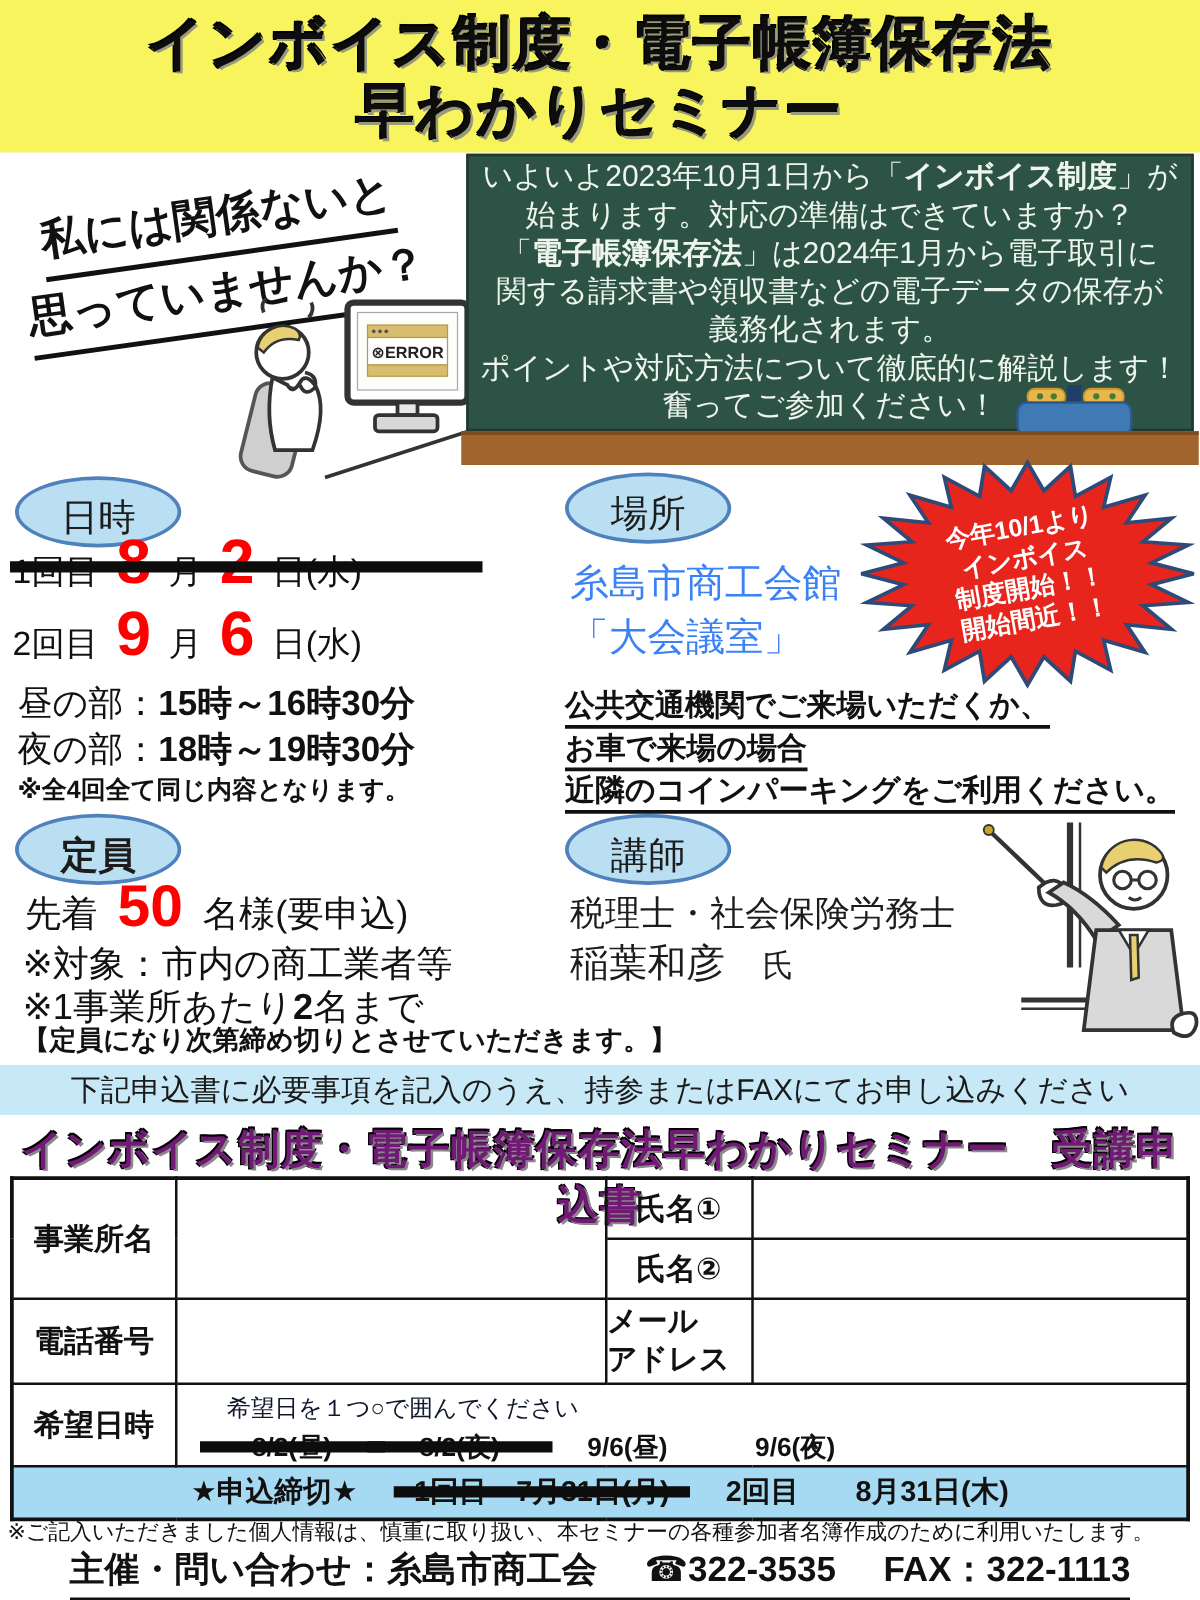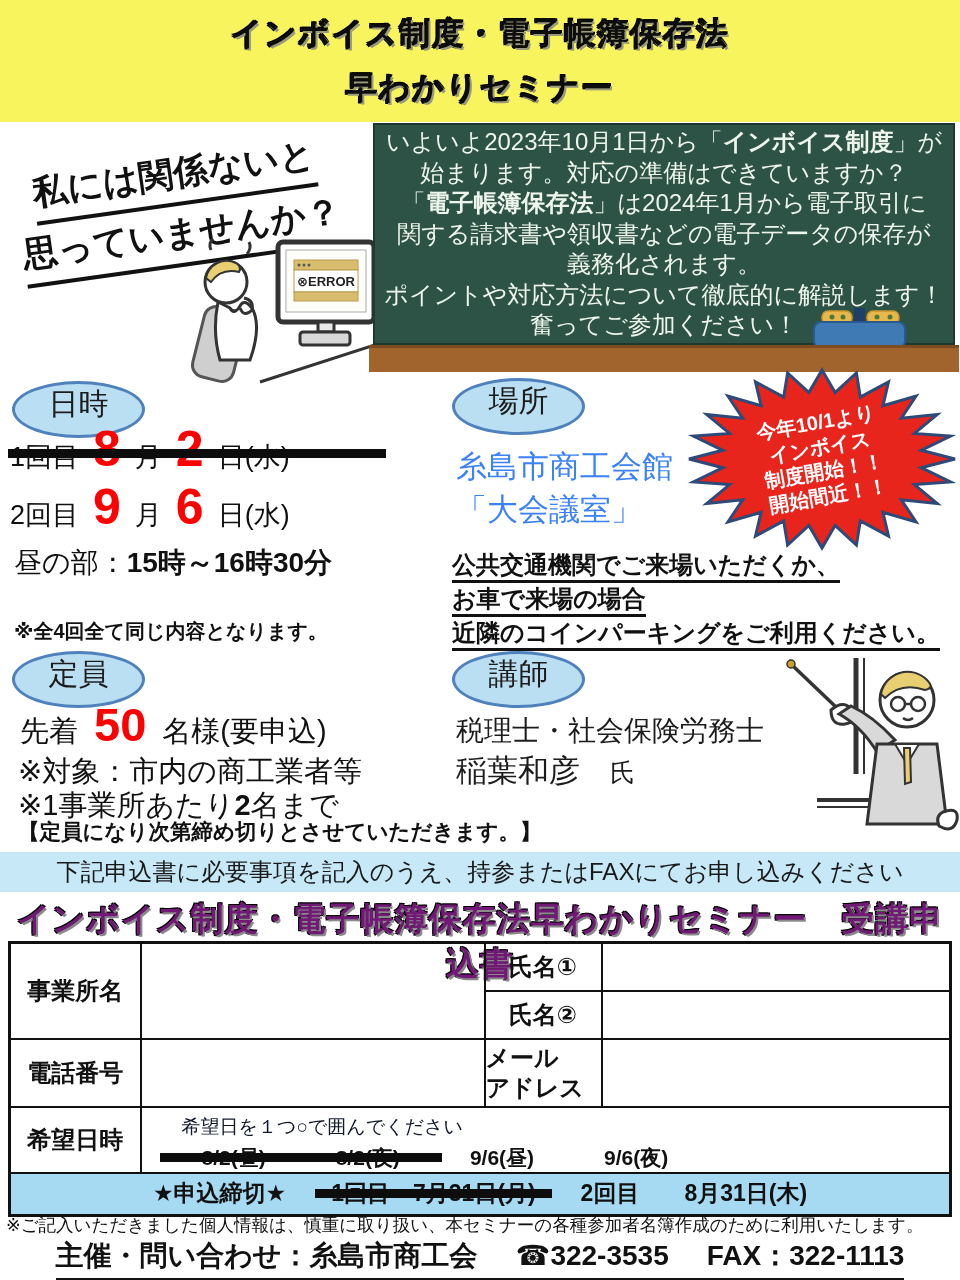--- a/index.html
+++ b/index.html
@@ -4,37 +4,37 @@
 <style>
   html,body{margin:0;padding:0;background:#888;}
   .page{
     position:relative;width:960px;height:1280px;background:#fff;
     font-family:"Liberation Sans","DejaVu Sans",sans-serif;color:#111;
     margin:0 auto;overflow:hidden;
   }
   
   .header{position:absolute;left:0;top:0;width:960px;height:122px;background:#f7f45e;
     display:flex;flex-direction:column;align-items:center;justify-content:center;}
-  .header .t{font-weight:900;font-size:31px;line-height:54px;letter-spacing:2px;color:#0d0d0d;
+  .header .t{font-weight:900;font-size:46px;line-height:54px;letter-spacing:2px;color:#0d0d0d;
     text-shadow:2px 2px 0 #9a9a7a, -1px -1px 0 #000, 1px -1px 0 #000, -1px 1px 0 #000;}
   
   .question{position:absolute;left:-2px;top:146px;width:360px;transform:rotate(-8deg);
     text-align:center;font-weight:900;font-size:35px;line-height:1.55;}
   .question span{display:inline-block;border-bottom:4px solid #111;padding-bottom:2px;}
   
   .board{position:absolute;left:373px;top:123px;width:582px;height:249px;}
   .board .green{position:absolute;left:0;top:0;right:0;height:222px;background:#2c5345;
     border:2px solid #20382e;box-sizing:border-box;display:flex;flex-direction:column;
     align-items:center;justify-content:center;color:#eef5ec;font-size:24px;line-height:30.5px;text-align:center;}
   .board .green b{font-weight:800;}
   .board .tray{position:absolute;left:-4px;right:-4px;bottom:0;height:27px;background:#a2642d;border-top:3px solid #7d4c20;box-sizing:border-box;}
   .eraser{position:absolute;right:48px;bottom:22px;}
   
   .badge{position:absolute;width:133px;height:57px;border-radius:50%;background:#bbdff2;
-    border:3px solid #4f81bd;box-sizing:border-box;display:flex;align-items:flex-start;justify-content:center;
+    border:3px solid #4f81bd;box-sizing:border-box;display:flex;align-items:flex-end;justify-content:center;
     font-size:30px;color:#1c1c1c;}
   
   .daterow{position:absolute;left:10px;display:flex;align-items:baseline;white-space:nowrap;}
   .daterow .sm{font-size:27px;}
   .daterow .big{font-size:50px;font-weight:800;color:#ff0000;margin:0 14px;}
   .strikebar{position:absolute;left:8px;top:449px;width:378px;height:9px;background:#0d0d0d;}
   .sessions{position:absolute;left:14px;top:544px;font-size:28px;line-height:37px;white-space:nowrap;}
   .sessions b{font-size:28px;font-weight:800;}
   .allsame{position:absolute;left:14px;top:618px;font-size:20px;font-weight:800;}
   
@@ -150,21 +150,21 @@
     </svg>
     <div class="tray"></div>
   </div>
 
   <div class="badge" style="left:12px;top:381px;">
       <span>日時</span>
     </div>
   <div class="badge" style="left:452px;top:378px;">
       <span>場所</span>
     </div>
-  <div class="badge" style="left:12px;top:651px;">
+  <div class="badge" style="left:12px;top:651px;font-weight:bold;">
       <span>定員</span>
     </div>
   <div class="badge" style="left:452px;top:651px;">
       <span>講師</span>
     </div>
 
   <div class="daterow" style="top:420px;">
     <span class="sm">1回目</span>
     <span class="big">8</span>
     <span class="sm">月</span>
@@ -174,20 +174,21 @@
   <div class="strikebar"></div>
   <div class="daterow" style="top:478px;">
     <span class="sm">2回目</span>
     <span class="big">9</span>
     <span class="sm">月</span>
     <span class="big">6</span>
     <span class="sm">日(水)</span>
   </div>
   <div class="sessions">
     <div><span>昼の部：</span><b>15時～16時30分</b></div>
+    <div><span>夜の部：</span><b>18時～19時30分</b></div>
   </div>
   <div class="allsame">※全4回全て同じ内容となります。</div>
 
   <div class="venue">
     <div>糸島市商工会館</div>
     <div>「大会議室」</div>
   </div>
   <div class="access">
     <span>公共交通機関でご来場いただくか、</span><br>
     <span>お車で来場の場合</span><br>

